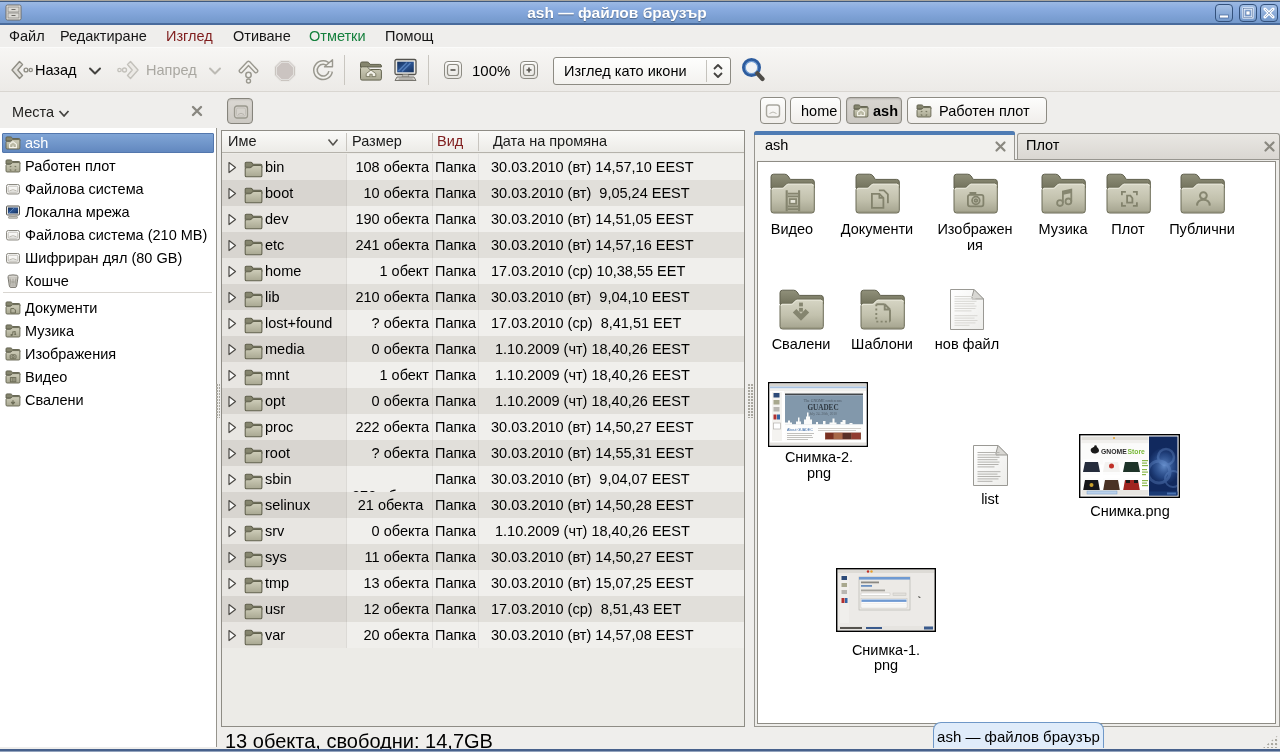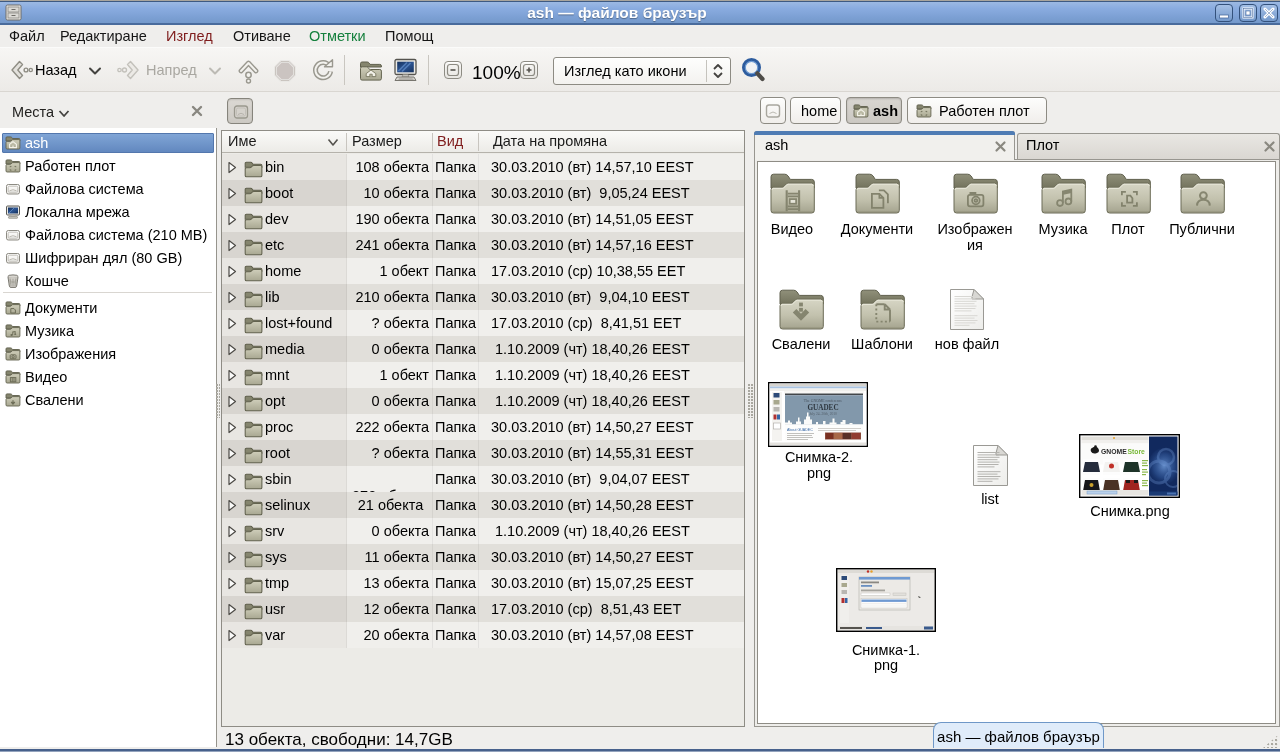--- a/index.html
+++ b/index.html
@@ -140,21 +140,21 @@
 <path d="M6 20 H19.5 M5.5 21.3 H20.5" stroke="#9a988f" stroke-width=".8"></path>
     </svg>
   </div>
 <div class="a" style="left:428px;top:55px;width:1px;height:30px;background:#c9c6c0"></div>
 <div class="a" style="left:444px;top:61px;width:18px;height:18px;border:1px solid #8d8b83;border-radius:4px;background:linear-gradient(180deg,#f8f7f5,#e8e6e2);box-shadow:inset 0 1px 0 #fff">
     <svg width="16" height="16" viewBox="0 0 16 16" style="">
       <rect x="2.5" y="2.5" width="11" height="11" rx="2.5" fill="none" stroke="#8d8b83" stroke-width="1.2"></rect>
       <path d="M5.5 8 H10.5" stroke="#55534e" stroke-width="1.6"></path>
     </svg>
   </div>
-<div class="a txt" style="left:472px;top:62px;font-size:19px">100%</div>
+<div class="a txt" style="left:472px;top:62px;font-size:15px">100%</div>
 <div class="a" style="left:520px;top:61px;width:18px;height:18px;border:1px solid #8d8b83;border-radius:4px;background:linear-gradient(180deg,#f8f7f5,#e8e6e2);box-shadow:inset 0 1px 0 #fff">
     <svg width="16" height="16" viewBox="0 0 16 16" style="">
       <rect x="2.5" y="2.5" width="11" height="11" rx="2.5" fill="none" stroke="#8d8b83" stroke-width="1.2"></rect>
       <path d="M5.5 8 H10.5 M8 5.5 V10.5" stroke="#55534e" stroke-width="1.6"></path>
     </svg>
   </div>
 <div class="a" style="left:553px;top:57px;width:178px;height:28px;border:1px solid #8d8b83;border-radius:3px;background:linear-gradient(180deg,#fefefd,#f3f2ef);box-shadow:inset 0 1px 0 #fff"></div>
 <div class="a txt" style="left:564px;top:62.5px">Изглед като икони</div>
 <div class="a" style="left:706px;top:60px;width:1px;height:22px;background:#c5c3bd"></div>
 <div class="a" style="left:711px;top:62px">
@@ -2122,17 +2122,17 @@
 </g>
 <path d="M82 28 l3 1.2 -2 .8 Z" fill="#4a4a46"></path>
 <rect x="2" y="58" width="96" height="4" fill="#e6e4e0"></rect>
 <rect x="4" y="59" width="22" height="2" fill="#55534e"></rect>
 <rect x="30" y="59" width="16" height="2" fill="#3a5a8c"></rect>
 <rect x="88" y="58.5" width="9" height="3" fill="#3a5a8c"></rect>
     </svg>
   </div>
 <div class="a txt" style="left:831px;top:641.5px;width:110px;text-align:center">Снимка-1.</div>
 <div class="a txt" style="left:831px;top:656.5px;width:110px;text-align:center">png</div>
-<div class="a txt" style="left:225px;top:729.5px;font-size:17px">13 обекта, свободни: 14,7GB</div>
+<div class="a txt" style="left:225px;top:729.5px;font-size:20px">13 обекта, свободни: 14,7GB</div>
 <div class="a" style="left:1263px;top:735px;width:15px;height:13px;background-image:radial-gradient(circle at 1.2px 1.2px,#aaa8a0 1px,transparent 1.4px);background-size:4px 4px;clip-path:polygon(100% 0,100% 100%,0 100%)"></div>
 <div class="a" style="left:0;top:748.5px;width:1280px;height:2.8px;background:#47618c"></div>
 <div class="a" style="left:0;top:751.3px;width:1280px;height:0.7px;background:#93a3bd"></div>
 <div class="a" style="left:933px;top:722px;width:171px;height:26px;background:#e0ecfa;border:1.5px solid #6f98c8;border-radius:8px 8px 0 0;border-bottom:none"></div>
 <div class="a txt" style="left:933px;top:728px;width:171px;text-align:center;font-size:15px">ash — файлов браузър</div>
 </body></html>

